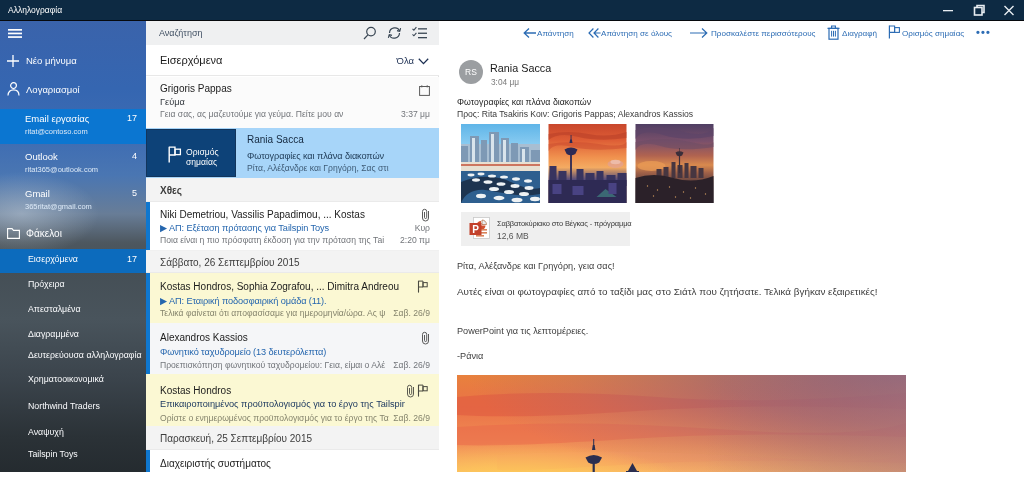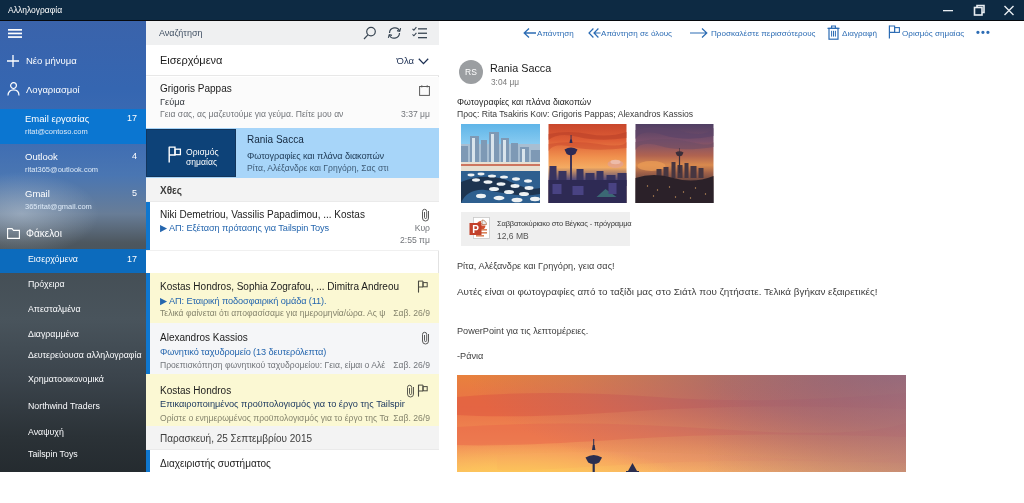--- a/index.html
+++ b/index.html
@@ -181,23 +181,27 @@
       </div>
 
     <div class="mrow" style="top:181px;height:49px;background:#fff;border-bottom:1px solid #f0f0f0;">
       <div class="bar"></div>
       <span class="mname" style="top:7px;">Niki Demetriou, Vassilis Papadimou, ... Kostas</span>
       <svg class="micons" style="top:6px" width="9" height="14" viewBox="0 0 9 14">
         <path d="M7.5 3 V10 A3 3 0 0 1 1.5 10 V3.4 A2.1 2.1 0 0 1 5.7 3.4 V9.4 A1.1 1.1 0 0 1 3.5 9.4 V4" fill="none" stroke="#5a5a5a" stroke-width="1"></path>
       </svg>
       <span class="msubj" style="top:20px;">▶︎ ΑΠ: Εξέταση πρότασης για Tailspin Toys</span>
       <span class="mwhen" style="top:21px;">Κυρ</span>
-      <span class="mwhen" style="top:33px;">2:55 πμ</span>
-    </div>
-
+      <span class="mprev" style="top:33px;">Ποια είναι η πιο πρόσφατη έκδοση για την πρόταση της Tai</span>
+      <span class="mwhen" style="top:33px;">2:20 πμ</span>
+    </div>
+
+    <div class="ghdr" style="top:230px;height:22px;">
+        <span>Σάββατο, 26 Σεπτεμβρίου 2015</span>
+      </div>
 
     <div class="mrow" style="top:252px;height:50px;background:#fbf8d3;">
       <div class="bar"></div>
       <span class="mname" style="top:8px;">Kostas Hondros, Sophia Zografou, ... Dimitra Andreou</span>
       <svg class="micons" style="top:7px" width="13" height="13" viewBox="0 0 13 13">
         <path d="M1.5 0.8 V12.6" stroke="#4a4a40" stroke-width="1.1"></path>
         <path d="M1.5 1.1 H6 V7 H1.5" fill="none" stroke="#4a4a40" stroke-width="1"></path>
         <rect x="6" y="2.6" width="4.2" height="4.2" fill="none" stroke="#4a4a40" stroke-width="1"></rect>
       </svg>
       <span class="msubj" style="top:22px;">▶︎ ΑΠ: Εταιρική ποδοσφαιρική ομάδα  (11).</span>

